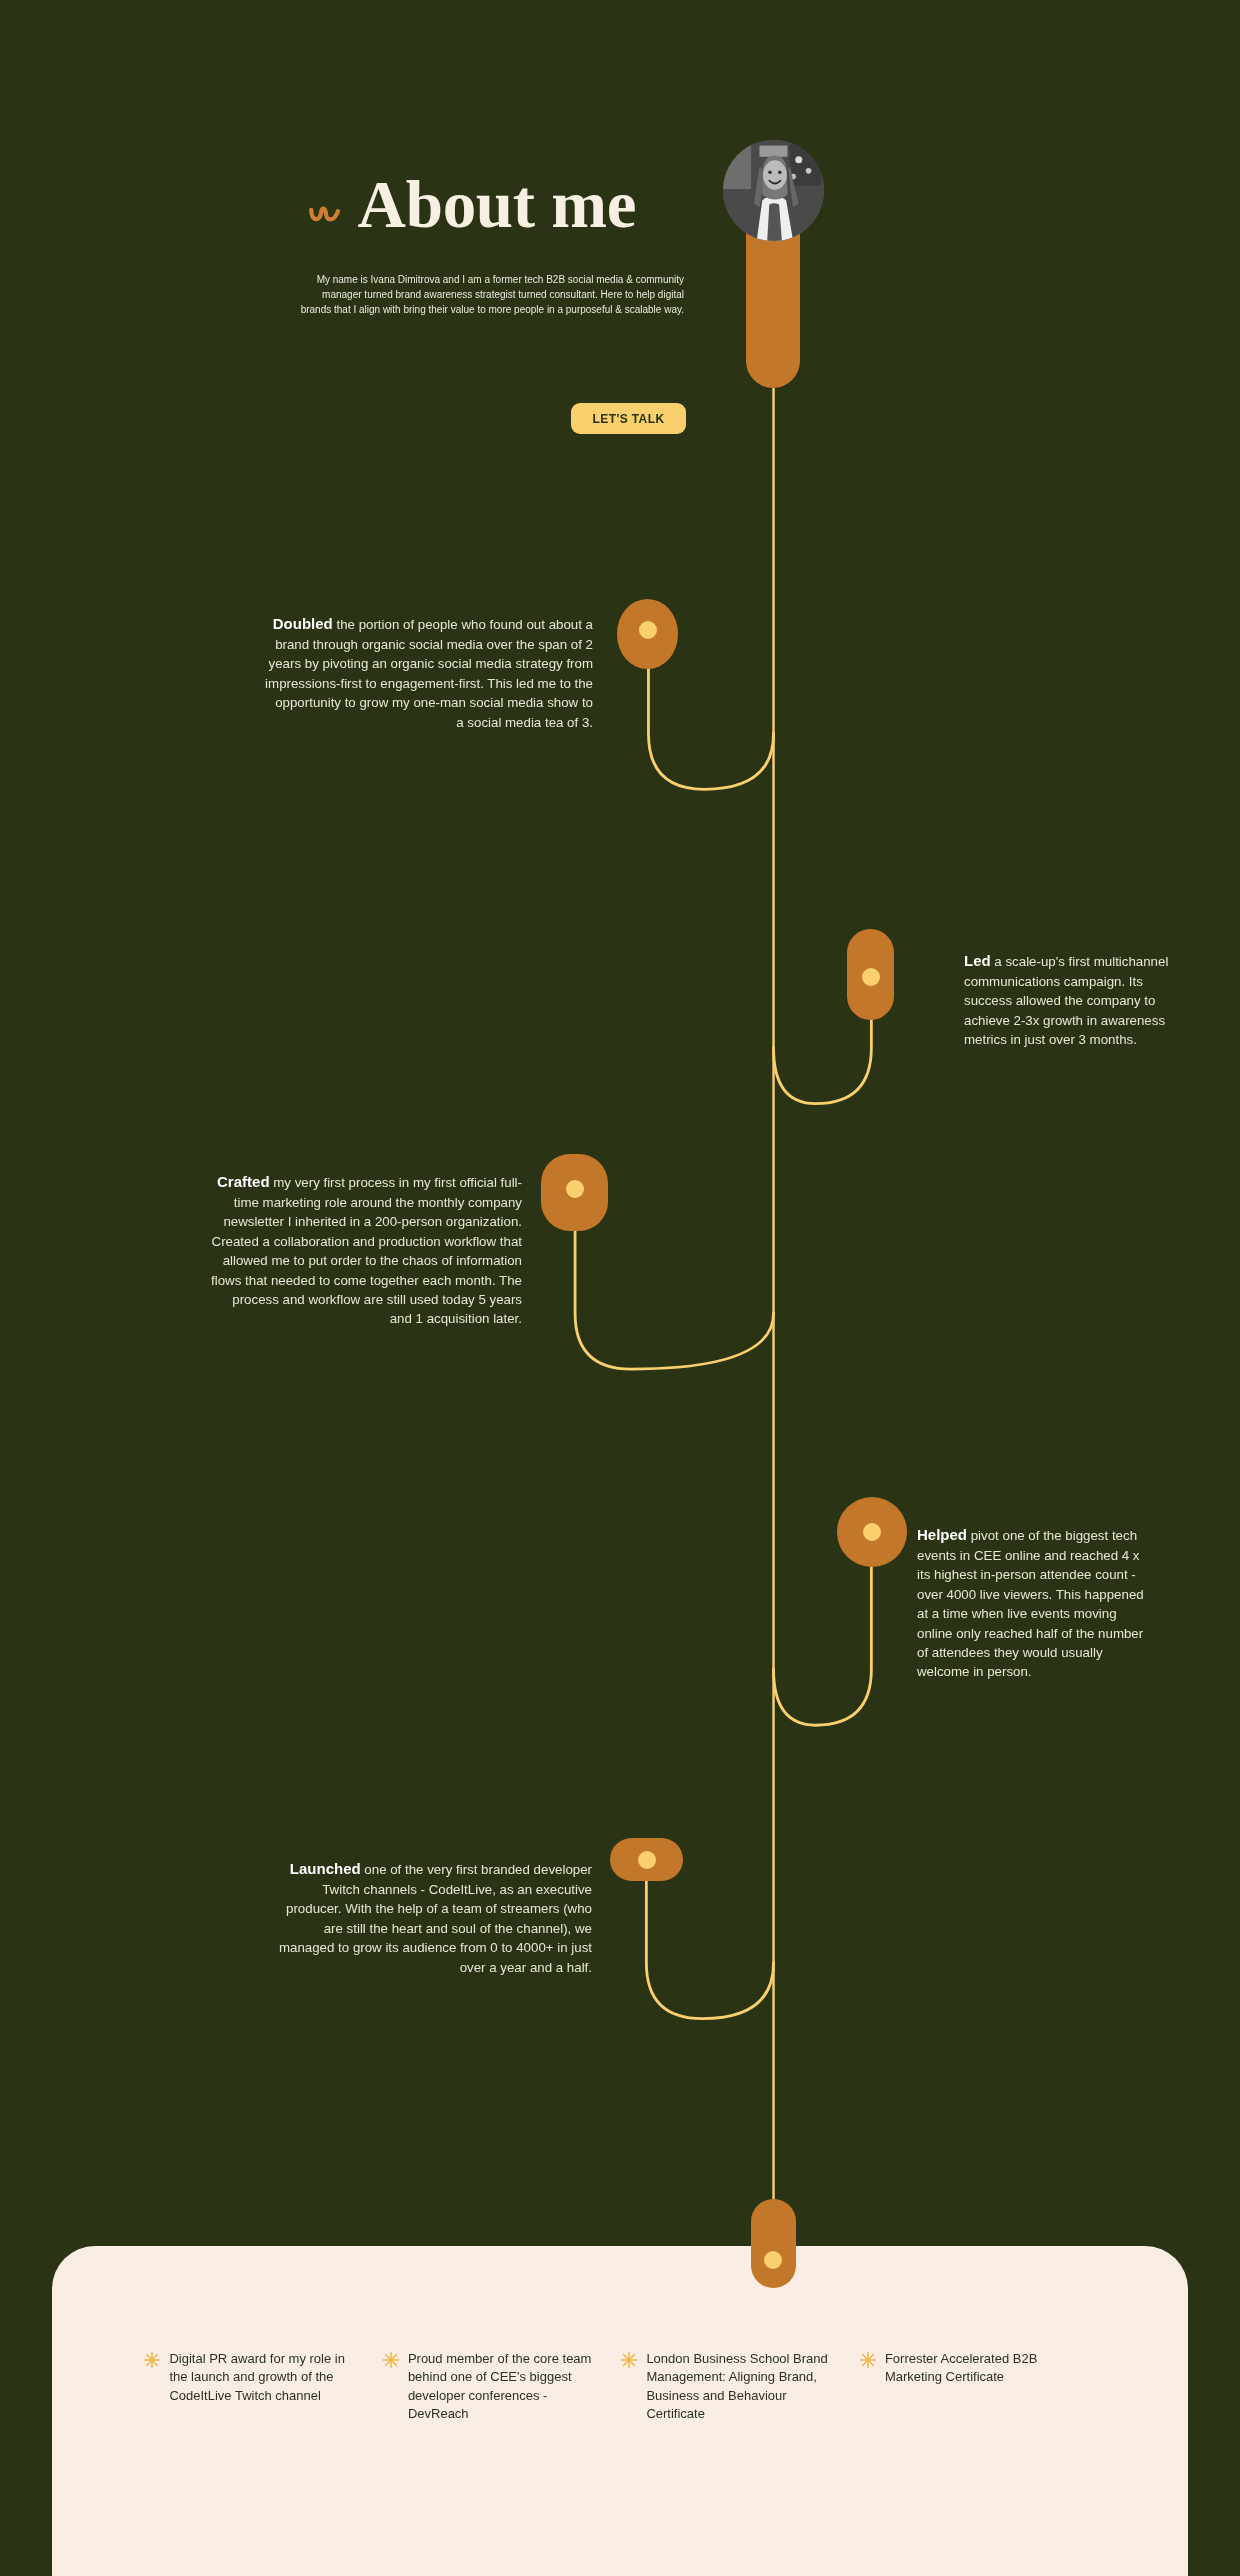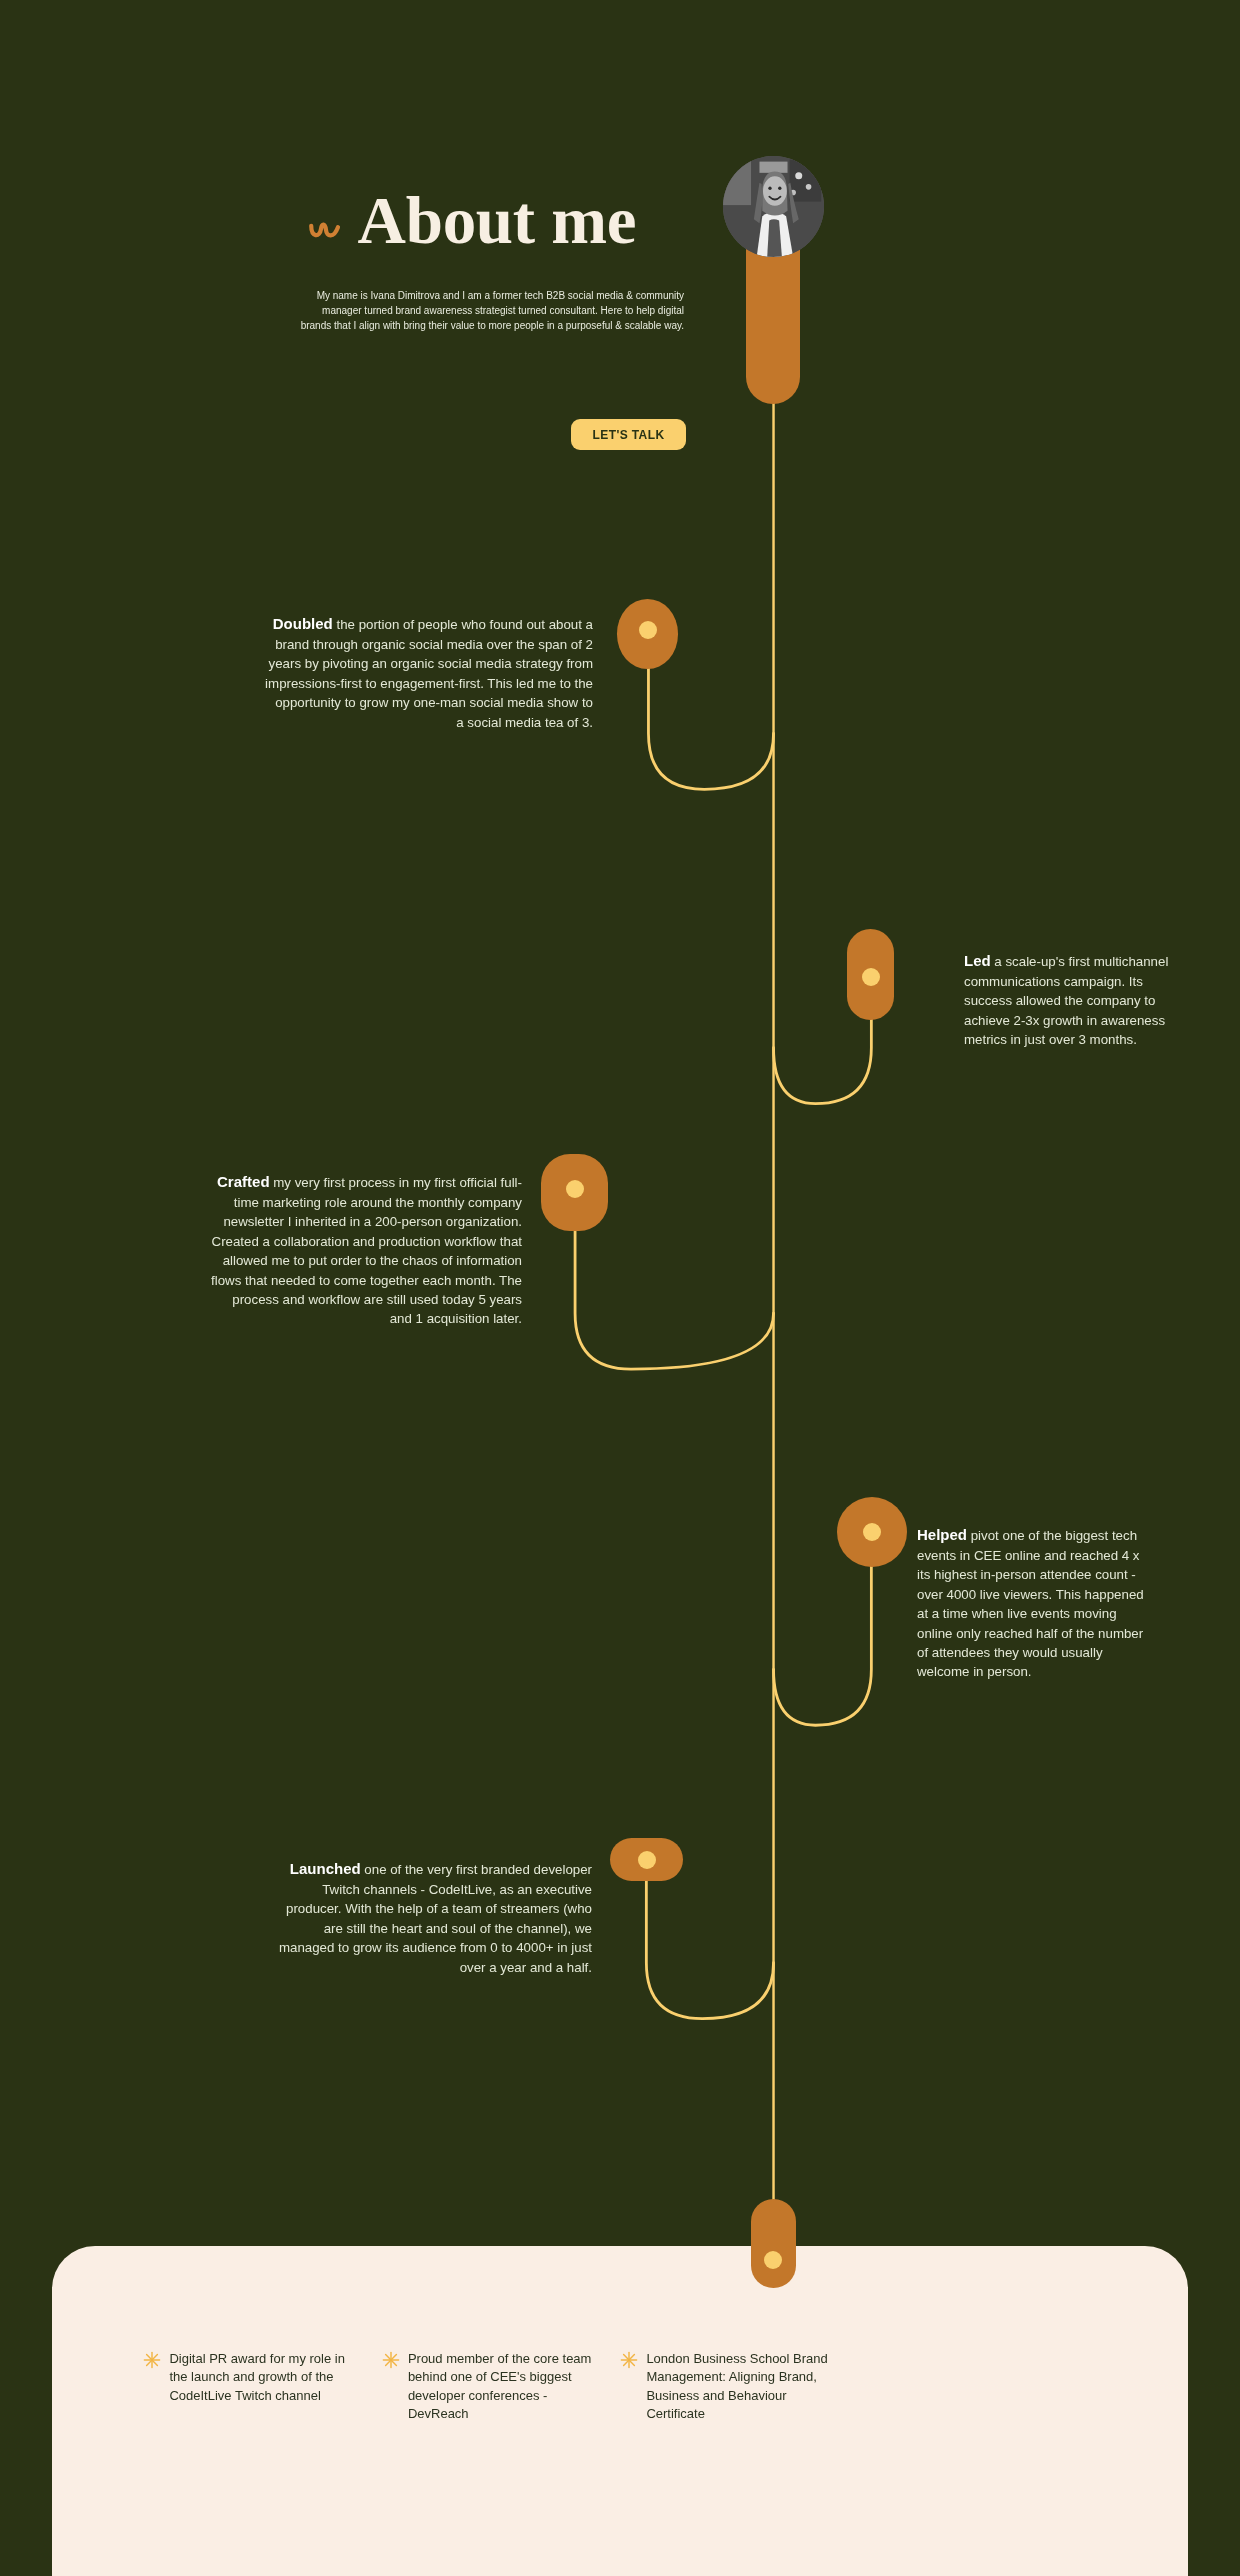--- a/index.html
+++ b/index.html
@@ -16,21 +16,21 @@
     position: relative;
     width: 1241px;
     height: 2576px;
     background: #2a3314;
     overflow: hidden;
   }
 
   
   .header-wrap {
     position: absolute;
-    left: 0; top: 16px;
+    left: 0; top: 0;
     width: 1241px;
     height: 489px;
   }
 
   .title-row {
     position: absolute;
     left: 307px;
     top: 171px;
     display: flex;
     align-items: center;
@@ -320,17 +320,28 @@
         <g stroke="#f2b544" stroke-width="2.1" stroke-linecap="round">
           <line x1="13" y1="2" x2="13" y2="24"></line>
           <line x1="2" y1="13" x2="24" y2="13"></line>
           <line x1="5.2" y1="5.2" x2="20.8" y2="20.8"></line>
           <line x1="20.8" y1="5.2" x2="5.2" y2="20.8"></line>
         </g>
       </svg>
       <div class="cred-text">London Business School Brand Management: Aligning Brand, Business and Behaviour Certificate</div>
     </div>
 
+    <div class="cred">
+      <svg class="cred-star" width="18" height="18" viewBox="0 0 26 26">
+        <g stroke="#f2b544" stroke-width="2.1" stroke-linecap="round">
+          <line x1="13" y1="2" x2="13" y2="24"></line>
+          <line x1="2" y1="13" x2="24" y2="13"></line>
+          <line x1="5.2" y1="5.2" x2="20.8" y2="20.8"></line>
+          <line x1="20.8" y1="5.2" x2="5.2" y2="20.8"></line>
+        </g>
+      </svg>
+      <div class="cred-text">Forrester Accelerated B2B Marketing Certificate</div>
+    </div>
 
   </div>
 
 </div>
 
 
 </body></html>

